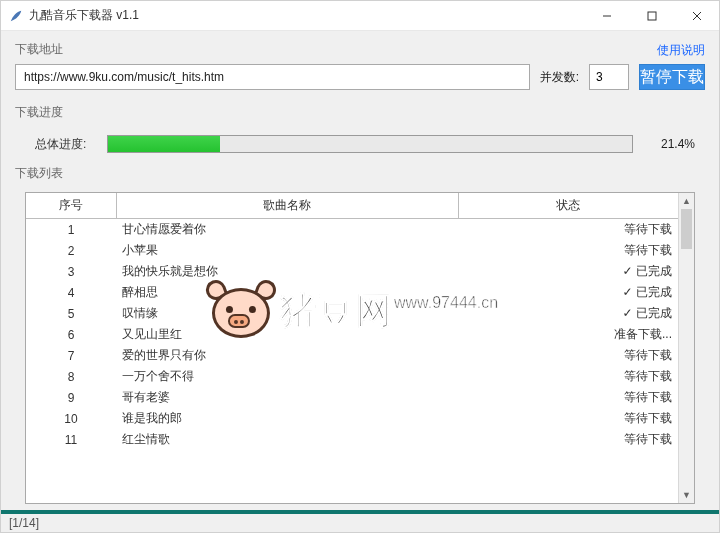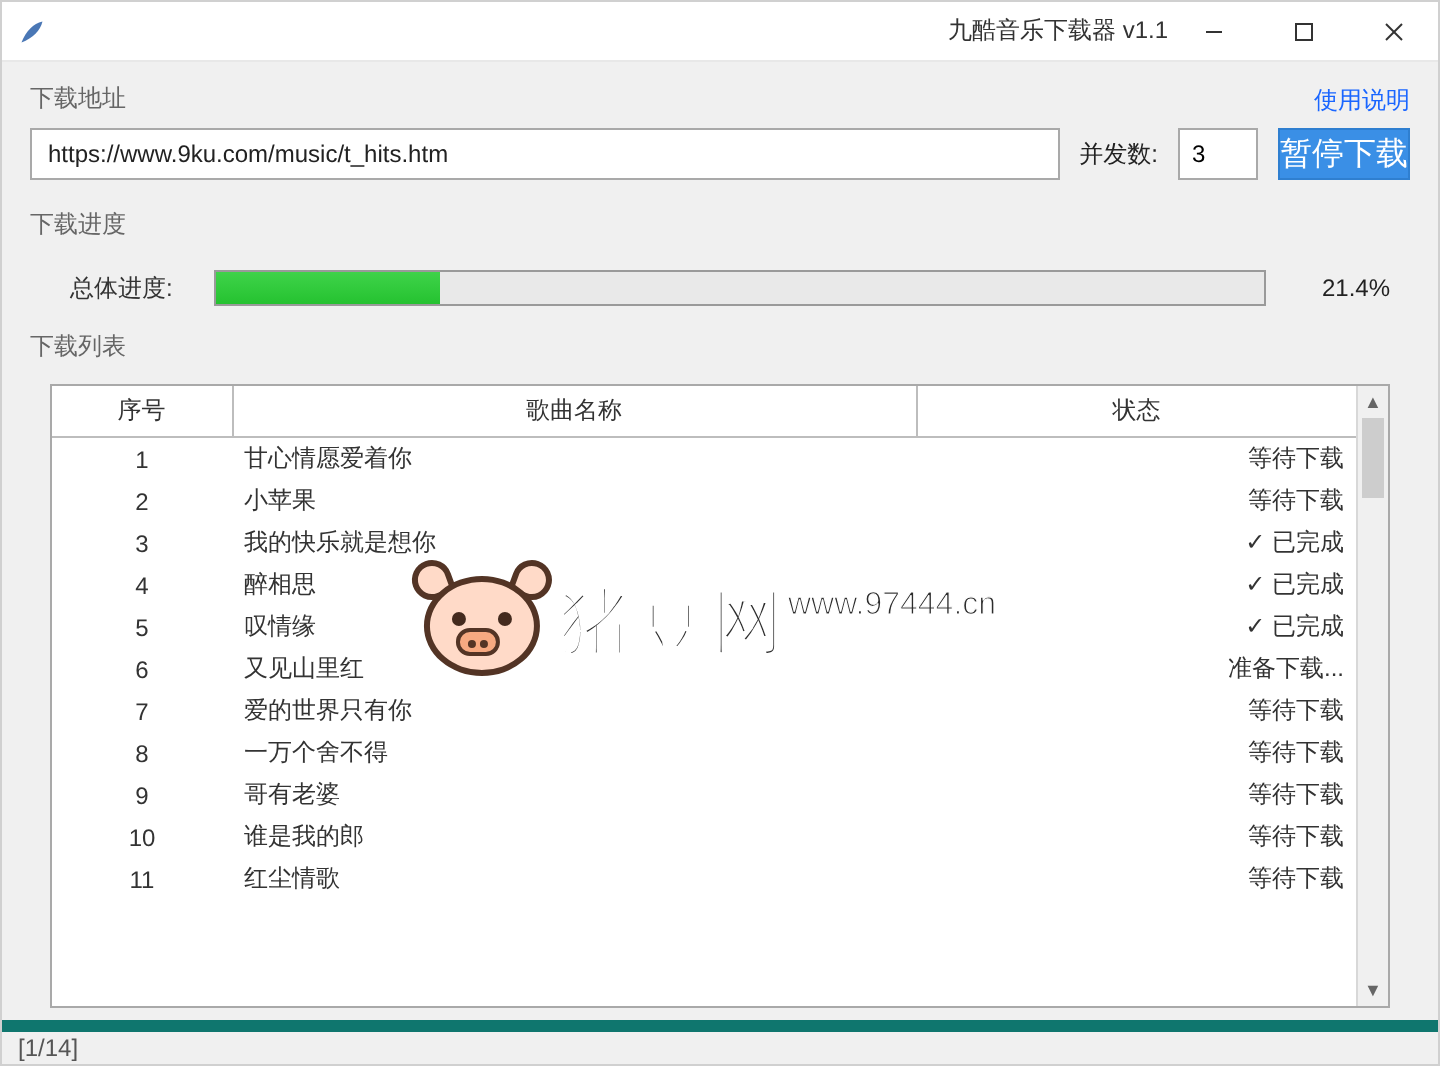--- a/index.html
+++ b/index.html
@@ -23,21 +23,21 @@
     background: #fff;
     display: flex;
     align-items: center;
     padding: 0 0 0 8px;
     border-bottom: 1px solid #e8e8e8;
   }
   .titlebar .feather {
     width: 14px; height: 14px; margin-right: 6px;
     display:inline-flex;align-items:center;justify-content:center;
   }
-  .titlebar .title { flex: 1; font-size: 12px; color: #333; text-align: right; }
+  .titlebar .title { flex: 1; font-size: 12px; color: #333; }
   .winbtn {
     width: 45px; height: 30px; display: flex; align-items:center; justify-content:center;
     color: #333;
   }
   .content { padding: 6px 14px 0 14px; flex:1; display:flex; flex-direction:column; overflow:hidden; }
   .section-label { color:#666; font-size:12px; margin: 4px 4px 6px 0; }
   .helplink { color:#1a66ff; text-align:right; font-size:12px; cursor:pointer; }
   .row1 { display:flex; align-items:center; gap:10px; margin-bottom:10px; }
   .url-input {
     flex:1; height:26px; border:1px solid #a9a9a9; background:#fff;
@@ -88,21 +88,21 @@
   .col-name { text-align:left; padding-left:20px;}
   .col-status { width:220px; text-align:right; }
   .vscroll {
     width:16px; background:#f0f0f0; border-left:1px solid #d8d8d8;
     display:flex; flex-direction:column;
   }
   .vscroll .arrow { height:16px; display:flex;align-items:center;justify-content:center; font-size:9px; color:#666; background:#f0f0f0;}
   .vscroll .track { flex:1; position:relative; }
   .vscroll .thumb { position:absolute; left:2px; right:2px; top:0; height:40px; background:#cdcdcd; }
   .statusbar {
-    height:22px; border-top:6px solid #0f766e; background:#f0f0f0;
+    height:22px; border-top:4px solid #0f766e; background:#f0f0f0;
     display:flex; align-items:center; padding:0 8px; color:#555; font-size:12px;
     margin-top:6px;
   }
   .watermark {
     position:absolute; left:50%; top:38%; transform:translate(-50%,-50%);
     pointer-events:none; display:flex; align-items:center; gap:4px;
     opacity:0.95;
   }
   .pigface{
     width:70px;height:62px;position:relative;

